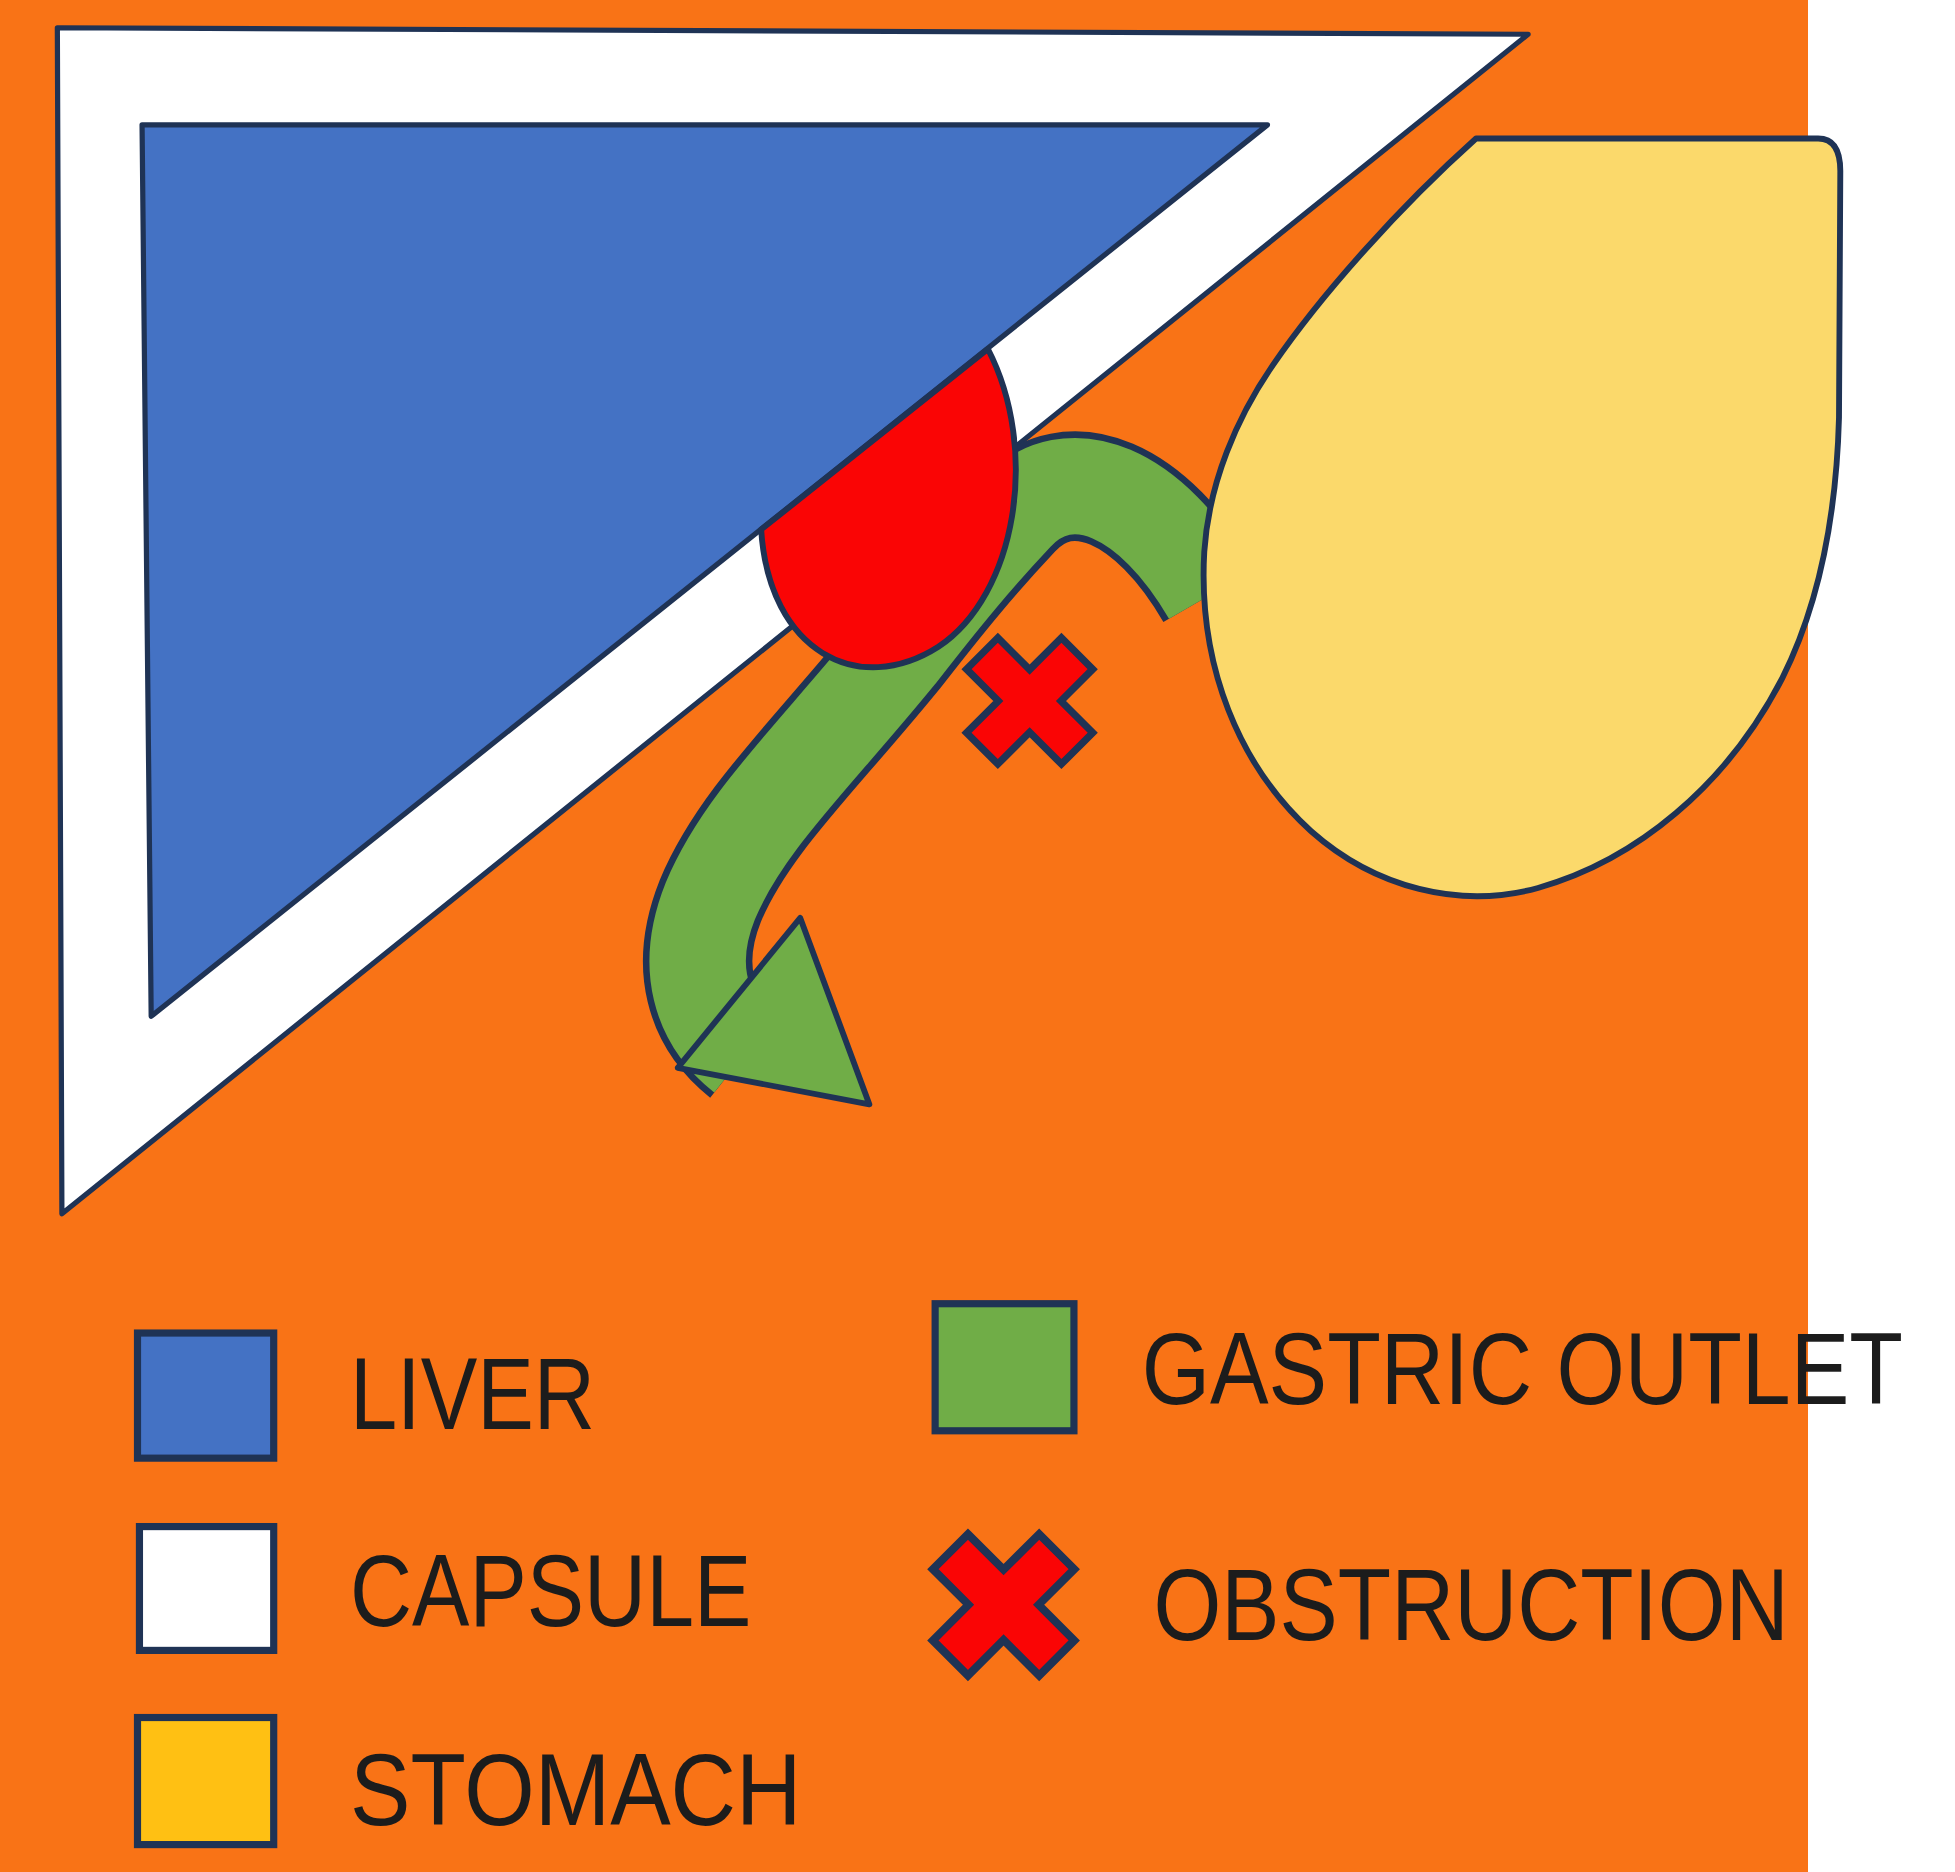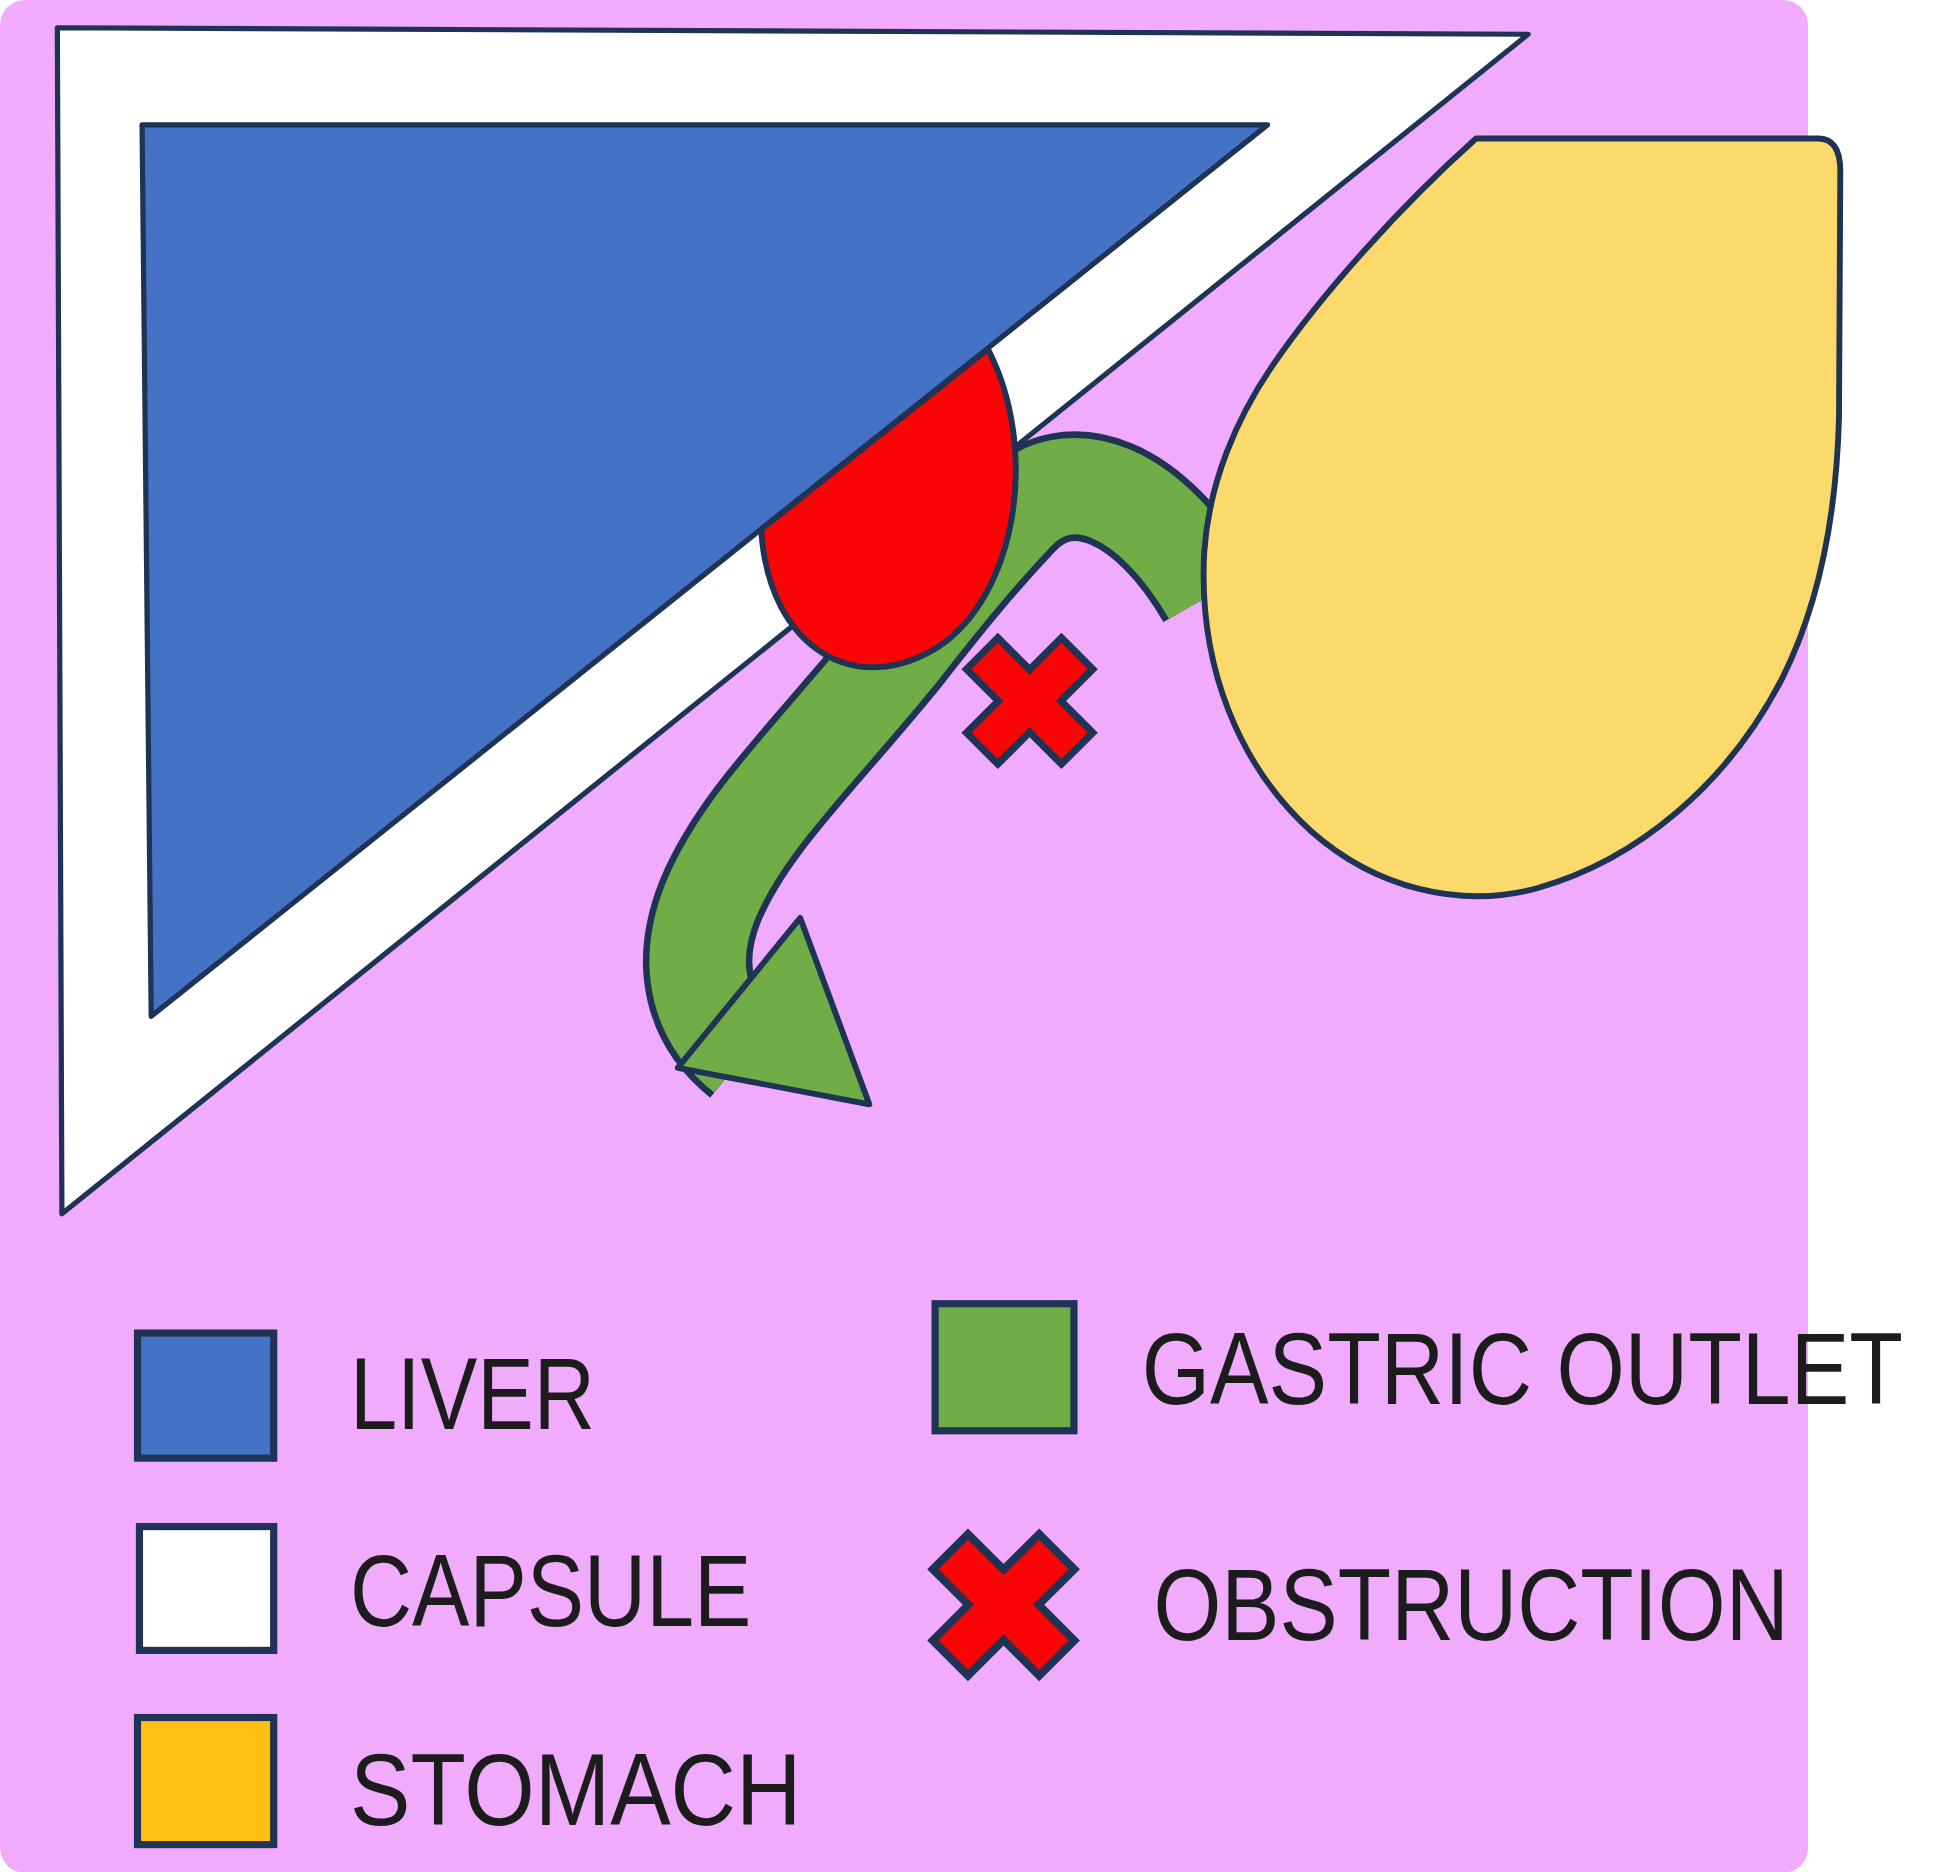--- a/index.html
+++ b/index.html
@@ -1,22 +1,21 @@
 <!DOCTYPE html>
 <html style="font-size:10.4px"><head>
 <meta charset="utf-8">
 <style>
   html, body { margin: 0; padding: 0; background: #ffffff; }
   #stage {
     position: relative;
     width: 1808px;
     height: 1873px;
-    background: #f0abfc;
+    background: #f97316;
     font-family: "Liberation Sans", sans-serif;
-    border-radius: 25px;
   }
   svg { display: block; }
   
   .o8  { stroke: #1f3355; stroke-width: 8;  stroke-linejoin: round; }
   .o9  { stroke: #1f3355; stroke-width: 9;  stroke-linejoin: round; }
   .o11 { stroke: #1f3355; stroke-width: 11; stroke-linejoin: miter; }
   
   .band-under { fill: none; stroke-width: 168; stroke-linecap: butt; stroke-linejoin: round; }
   .band-over  { fill: none; stroke-width: 148; stroke-linecap: butt; stroke-linejoin: round; }
   

